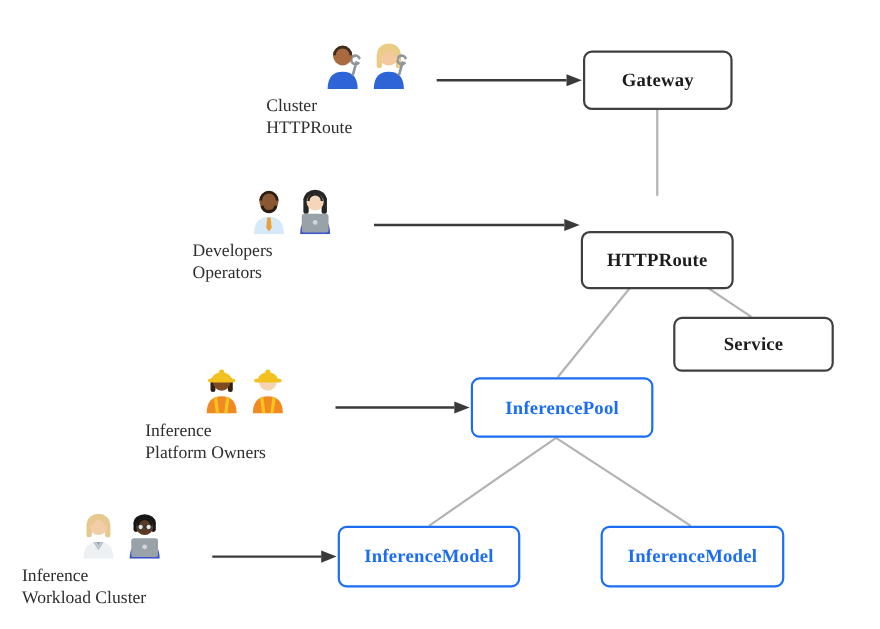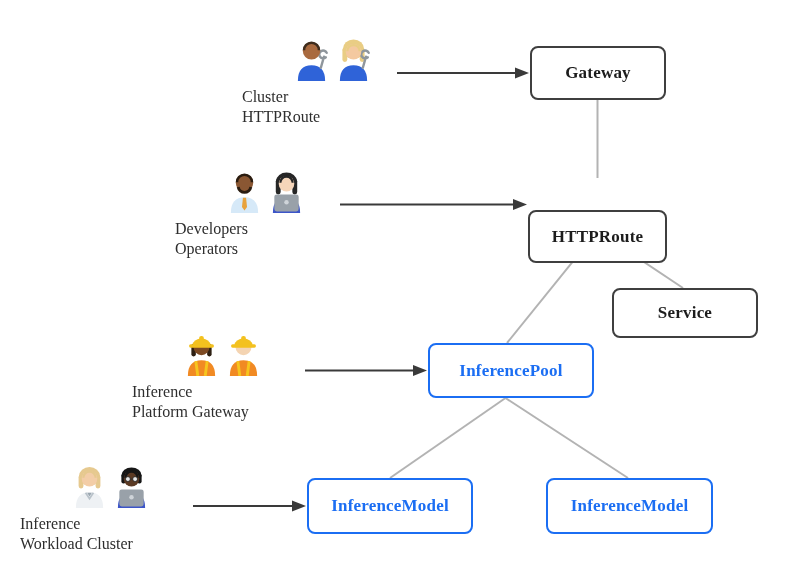--- a/index.html
+++ b/index.html
@@ -139,21 +139,21 @@
         <circle cx="19" cy="16.5" r="8.2" fill="#f4d4b2"></circle>
         <rect x="16.6" y="5" width="4.8" height="4.5" rx="2.2" fill="#f3c11f"></rect>
         <path d="M9.8 14.2 a9.2 6.6 0 0 1 18.4 0 z" fill="#f3c11f"></path>
         <rect x="6.2" y="13.6" width="25.6" height="3.4" rx="1.7" fill="#f3c11f"></rect>
         <path d="M5 46 Q5 30 19 30 Q33 30 33 46 Z" fill="#f18a23"></path>
         <path d="M13.2 30.8 L15.2 46 M24.8 30.8 L22.8 46" stroke="#f6c51e" stroke-width="3" fill="none"></path>
       </svg>
     </div>
     <div class="plabel">
       <div>Inference</div>
-      <div>Platform Gateway</div>
+      <div>Platform Owners</div>
     </div>
   </div>
 
   <div class="persona p-inference-workload-owners">
     <div class="figs">
       <svg class="fig" viewBox="0 0 38 46" width="37" height="45" title="🧑🏼‍⚕️">
         <ellipse cx="19" cy="13.5" rx="10.8" ry="9.5" fill="#e6c98f"></ellipse>
         <rect x="7.8" y="12" width="5" height="14" rx="2.4" fill="#e6c98f"></rect>
         <rect x="25.2" y="12" width="5" height="14" rx="2.4" fill="#e6c98f"></rect>
         <circle cx="19" cy="16" r="8" fill="#f3cda7"></circle>

